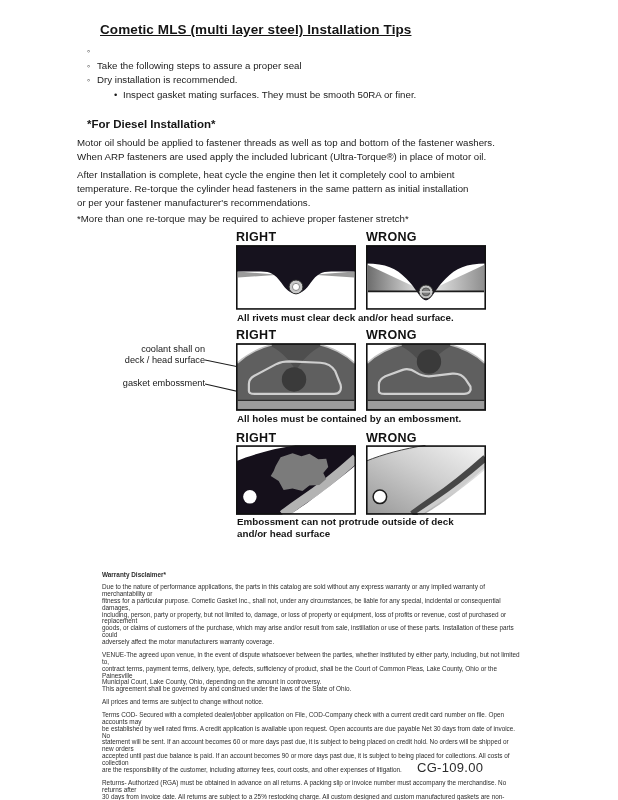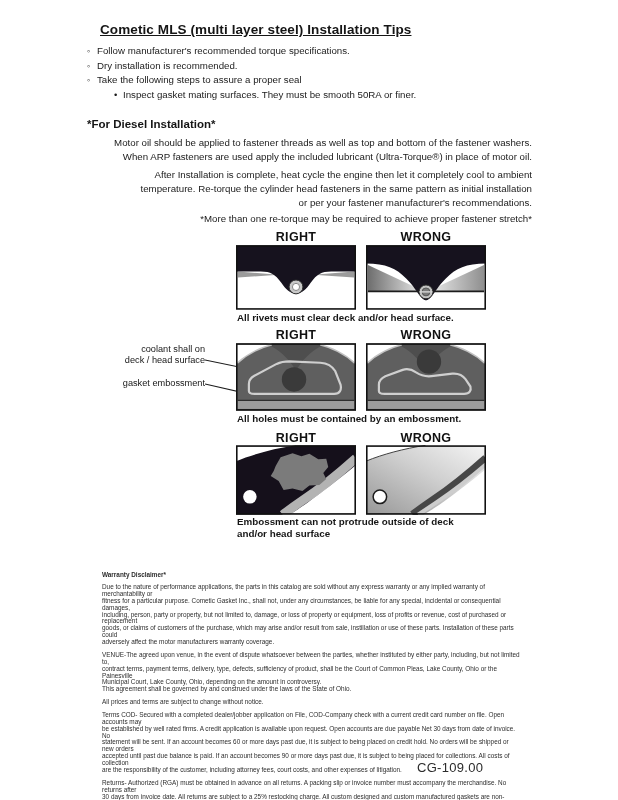--- a/index.html
+++ b/index.html
@@ -21,30 +21,30 @@
   .m1 { width:10px; flex:0 0 10px; }
   .m1::before { content:"\25E6"; font-size:9px; }
   .m2 { width:9px; flex:0 0 9px; margin-left:27px; }
   .m2::before { content:"\2022"; font-size:9.5px; }
 
   .section-heading {
     position:absolute; left:87px; top:118px;
     font-size:11.5px; font-weight:bold; color:#151515;
   }
   .para {
-    position:absolute; left:87px; width:445px;
-    font-size:9.7px; line-height:13.9px; white-space:pre-line;text-align:right;
+    position:absolute; left:77px; width:445px;
+    font-size:9.7px; line-height:13.9px; white-space:pre-line;
   }
   #p1 { top:136px; }
   #p2 { top:168px; }
   #p3 { top:212px; }
 
   
   .dg-label {
-    position:absolute; width:120px; text-align:center;
+    position:absolute; width:120px; text-align:left;
     font-weight:bold; font-size:12.5px; letter-spacing:0.3px; color:#111;
   }
   .dg-caption {
     position:absolute; left:237px; font-weight:bold; font-size:9.8px;
     color:#161616; white-space:pre-line; line-height:11.5px;
   }
   .dg-box { position:absolute; }
   .ann {
     position:absolute; text-align:right; font-size:9.2px;
     line-height:10.5px; color:#161616;
@@ -69,29 +69,28 @@
 </head>
 <body>
 
 <div class="page">
 
   <div class="title">Cometic MLS (multi layer steel) Installation Tips</div>
 
   <div class="bullets">
     <div class="b-row">
       <span class="m1"></span>
-      <span>Follow manufacturer's recommended torque specifications.</span>
+    </div>
+    <div class="b-row">
+      <span class="m1"></span>
+      <span>Take the following steps to assure a proper seal</span>
     </div>
     <div class="b-row">
       <span class="m1"></span>
       <span>Dry installation is recommended.</span>
-    </div>
-    <div class="b-row">
-      <span class="m1"></span>
-      <span>Take the following steps to assure a proper seal</span>
     </div>
     <div class="b-row">
       <span class="m2"></span>
       <span>Inspect gasket mating surfaces.  They must be smooth 50RA or finer.</span>
     </div>
   </div>
 
   <div class="section-heading">*For Diesel Installation*</div>
   <div class="para" id="p1">Motor oil should be applied to fastener threads as well as top and bottom of the fastener washers.
 When ARP fasteners are used apply the included lubricant (Ultra-Torque®) in place of motor oil.</div>

